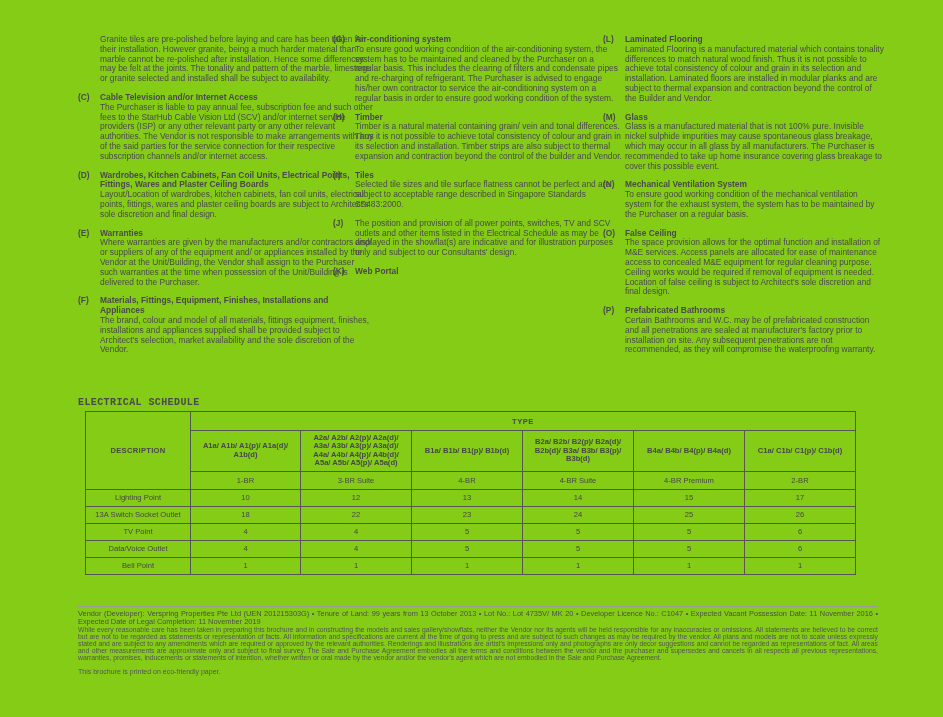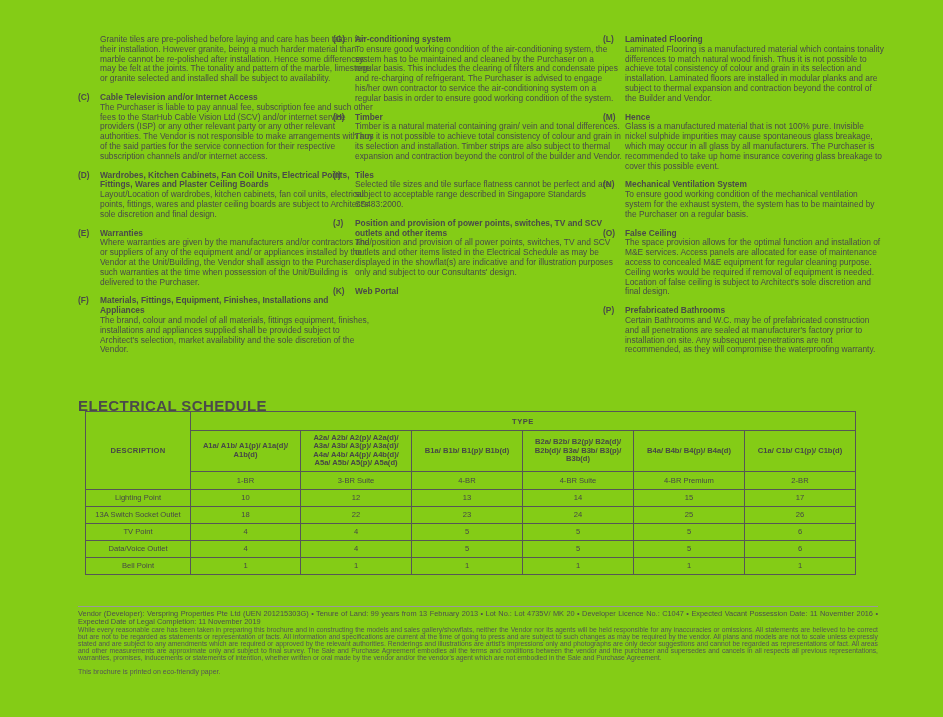--- a/index.html
+++ b/index.html
@@ -19,21 +19,21 @@
   #col2{left:333px;width:289px;}
   #col3{left:603px;width:281px;}
   .sec{display:flex;margin-bottom:9px;font-size:8.4px;line-height:9.8px;}
   .sec .lbl{width:22px;flex:none;font-weight:bold;}
   .sec .txt{flex:1;}
   .hd{font-weight:bold;}
   .hd:empty{display:none;}
   .bd{white-space:pre-line;}
 
   
-  .sched-title{position:absolute;left:78px;top:397px;font-size:15px;font-weight:bold;letter-spacing:.4px;}
+  .sched-title{position:absolute;left:78px;top:397px;font-size:10px;font-weight:bold;letter-spacing:.4px;font-family:Liberation Mono, monospace;}
   table.sched{
     position:absolute;left:85px;top:411px;width:770px;
     border-collapse:collapse;table-layout:fixed;
     font-size:7.6px;color:#474747;
   }
   table.sched td{
     border:1px solid #565656;
     text-align:center;vertical-align:middle;
     padding:2px 2px;line-height:9px;
   }
@@ -110,21 +110,20 @@
     <div class="sec">
       <div class="lbl">(I)</div>
       <div class="txt">
         <div class="hd">Tiles</div>
         <div class="bd">Selected tile sizes and tile surface flatness cannot be perfect and are subject to acceptable range described in Singapore Standards SS483:2000.</div>
       </div>
     </div>
     <div class="sec">
       <div class="lbl">(J)</div>
       <div class="txt">
-        <div class="hd">Position and provision of power points, switches, TV and SCV outlets and other items</div>
         <div class="bd">The position and provision of all power points, switches, TV and SCV outlets and other items listed in the Electrical Schedule as may be displayed in the showflat(s) are indicative and for illustration purposes only and subject to our Consultants' design.</div>
       </div>
     </div>
     <div class="sec">
       <div class="lbl">(K)</div>
       <div class="txt">
         <div class="hd">Web Portal</div>
       </div>
     </div>
   </div>
@@ -133,21 +132,21 @@
     <div class="sec">
       <div class="lbl">(L)</div>
       <div class="txt">
         <div class="hd">Laminated Flooring</div>
         <div class="bd">Laminated Flooring is a manufactured material which contains tonality differences to match natural wood finish. Thus it is not possible to achieve total consistency of colour and grain in its selection and installation. Laminated floors are installed in modular planks and are subject to thermal expansion and contraction beyond the control of the Builder and Vendor.</div>
       </div>
     </div>
     <div class="sec">
       <div class="lbl">(M)</div>
       <div class="txt">
-        <div class="hd">Hence</div>
+        <div class="hd">Glass</div>
         <div class="bd">Glass is a manufactured material that is not 100% pure. Invisible nickel sulphide impurities may cause spontaneous glass breakage, which may occur in all glass by all manufacturers. The Purchaser is recommended to take up home insurance covering glass breakage to cover this possible event.</div>
       </div>
     </div>
     <div class="sec">
       <div class="lbl">(N)</div>
       <div class="txt">
         <div class="hd">Mechanical Ventilation System</div>
         <div class="bd">To ensure good working condition of the mechanical ventilation system for the exhaust system, the system has to be maintained by the Purchaser on a regular basis.</div>
       </div>
     </div>
@@ -242,17 +241,17 @@
         <td>1</td>
         <td>1</td>
         <td>1</td>
         <td>1</td>
         <td>1</td>
       </tr>
     </tbody>
   </table>
 
   <div class="footer-rule"></div>
-  <div class="vendor">Vendor (Developer): Verspring Properties Pte Ltd (UEN 201215303G) • Tenure of Land: 99 years from 13 February 2013 • Lot No.: Lot 4735V/ MK 20 • Developer Licence No.: C1047 • Expected Vacant Possession Date: 11 November 2016 • Expected Date of Legal Completion: 11 November 2019</div>
+  <div class="vendor">Vendor (Developer): Verspring Properties Pte Ltd (UEN 201215303G) • Tenure of Land: 99 years from 13 October 2013 • Lot No.: Lot 4735V/ MK 20 • Developer Licence No.: C1047 • Expected Vacant Possession Date: 11 November 2016 • Expected Date of Legal Completion: 11 November 2019</div>
   <div class="disclaimer">While every reasonable care has been taken in preparing this brochure and in constructing the models and sales gallery/showflats, neither the Vendor nor its agents will be held responsible for any inaccuracies or omissions. All statements are believed to be correct but are not to be regarded as statements or representation of facts. All information and specifications are current at the time of going to press and are subject to such changes as may be required by the vendor. All plans and models are not to scale unless expressly stated and are subject to any amendments which are required or approved by the relevant authorities. Renderings and illustrations are artist's impressions only and photographs are only decor suggestions and cannot be regarded as representations of fact. All areas and other measurements are approximate only and subject to final survey. The Sale and Purchase Agreement embodies all the terms and conditions between the vendor and the purchaser and supersedes and cancels in all respects all previous representations, warranties, promises, inducements or statements of intention, whether written or oral made by the vendor and/or the vendor's agent which are not embodied in the Sale and Purchase Agreement.</div>
   <div class="eco">This brochure is printed on eco-friendly paper.</div>
 
 </div>
 
 </body></html>

